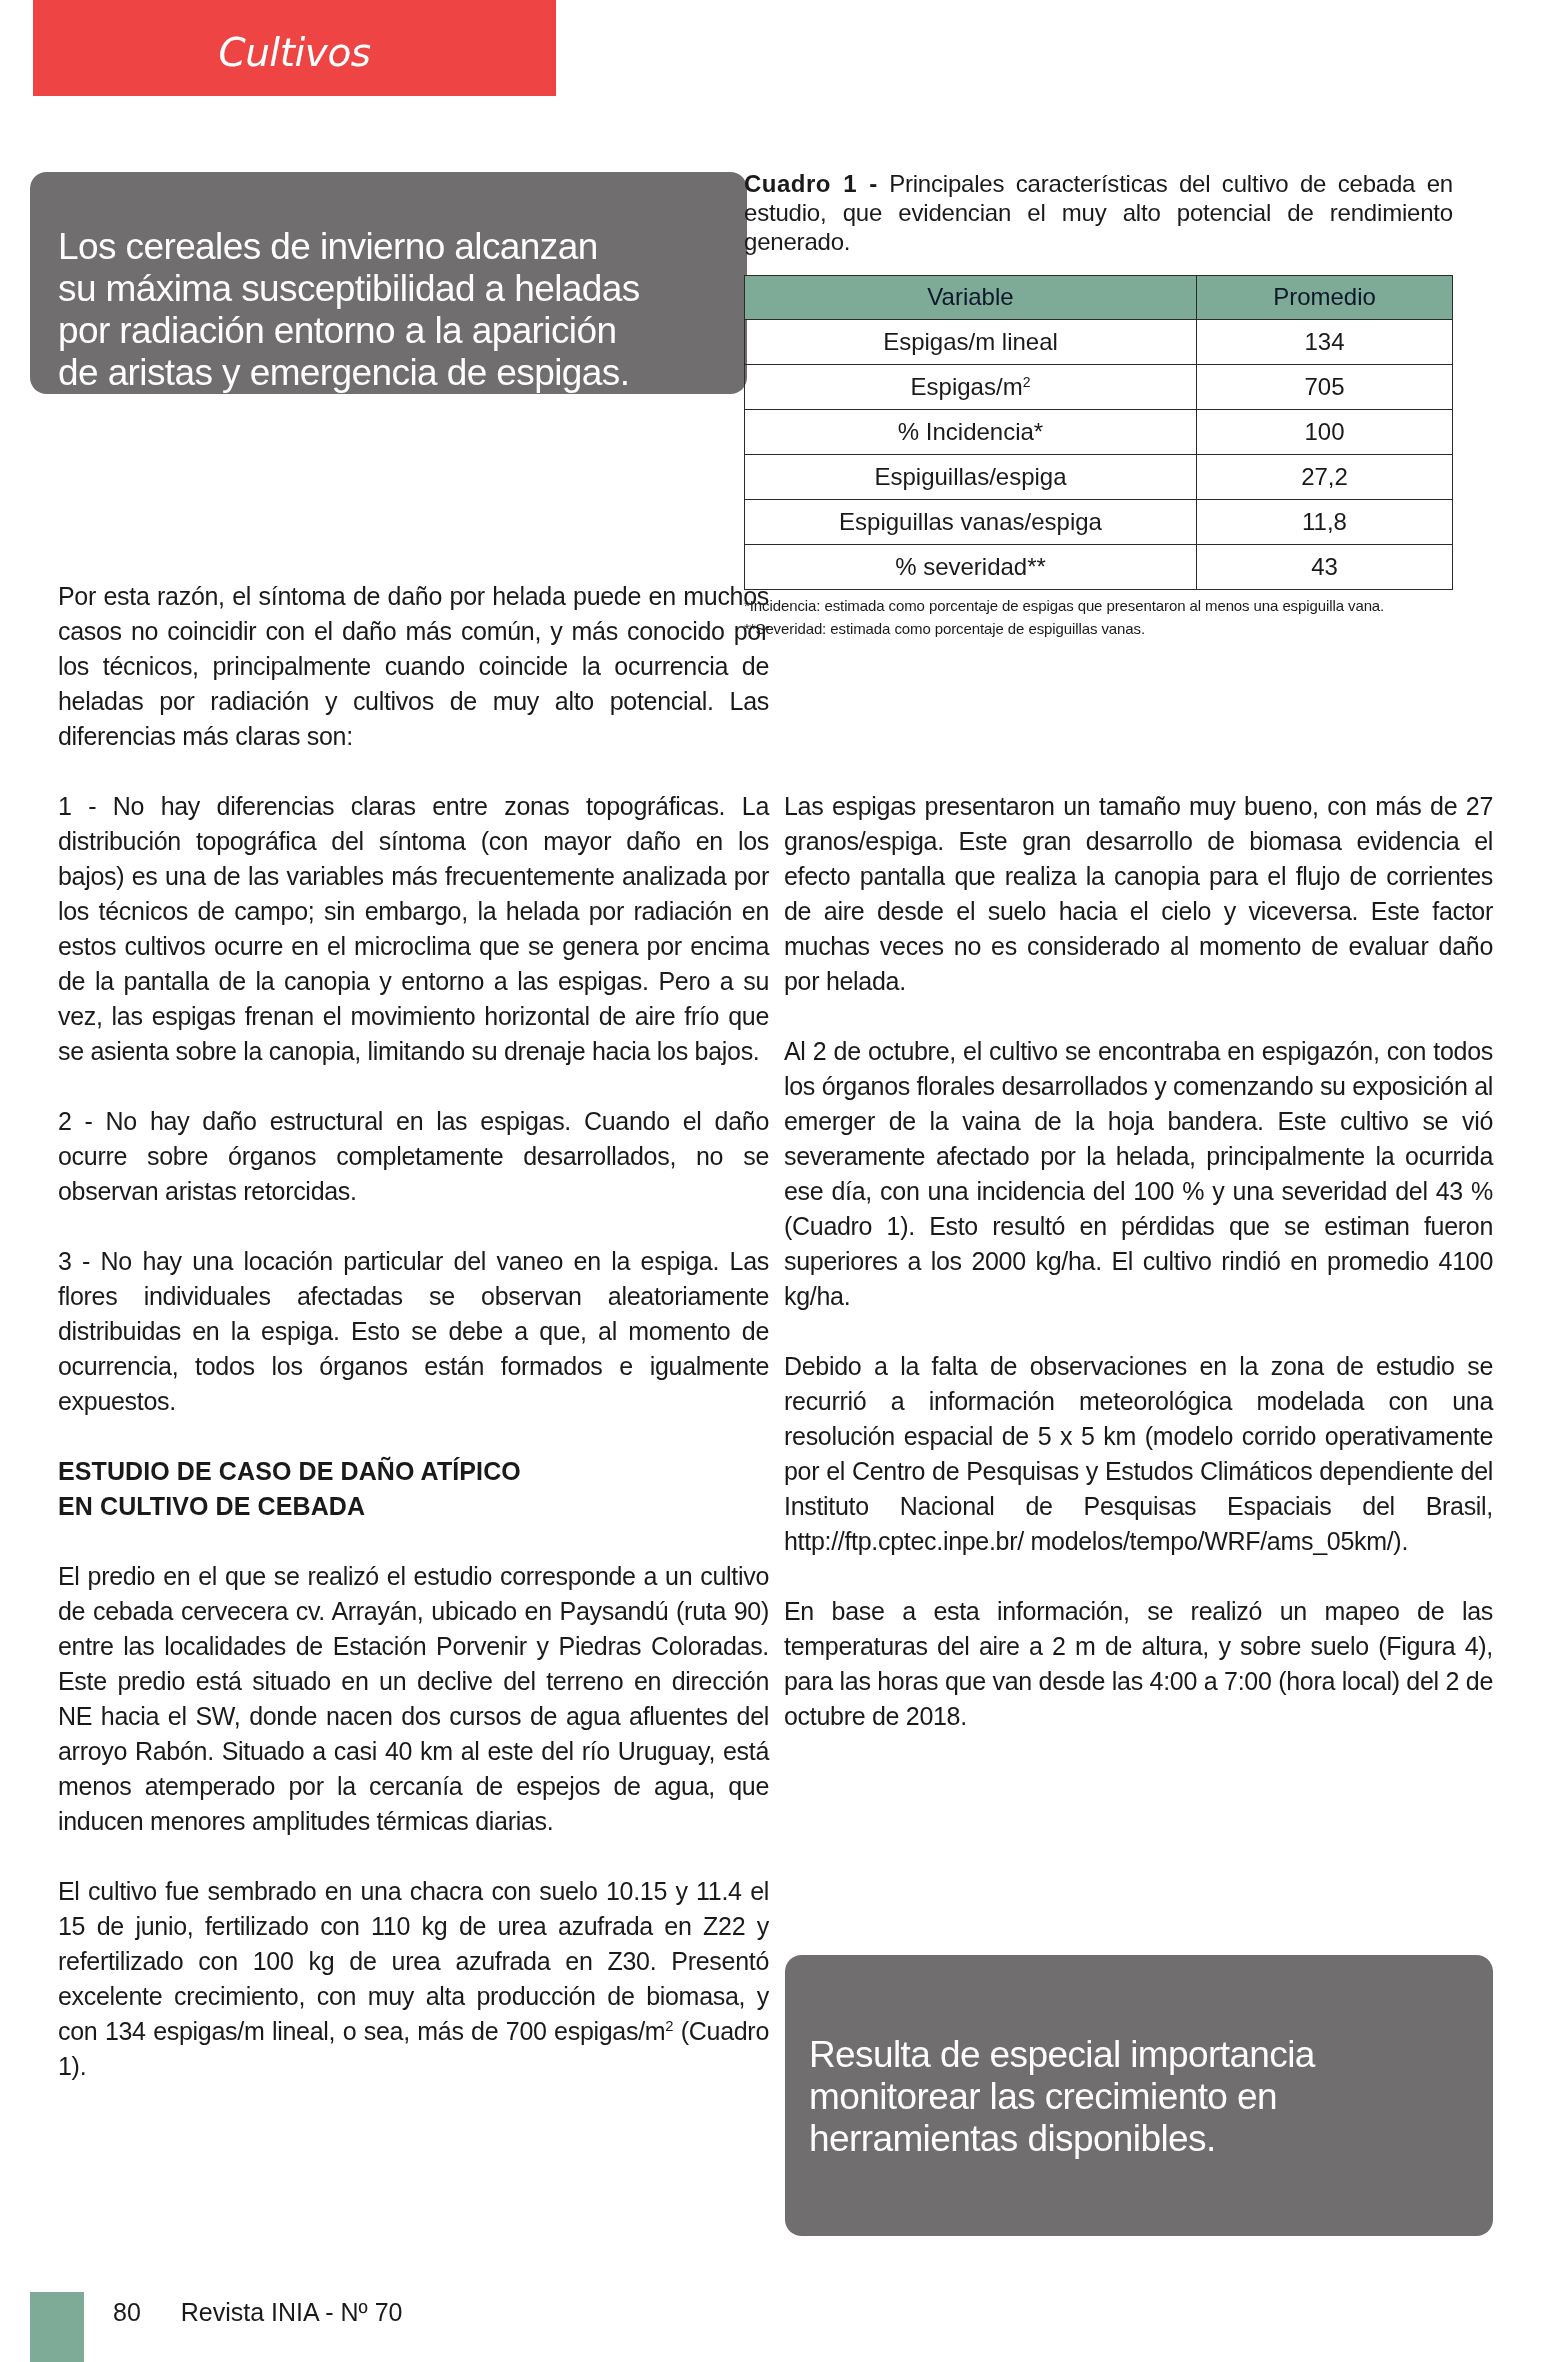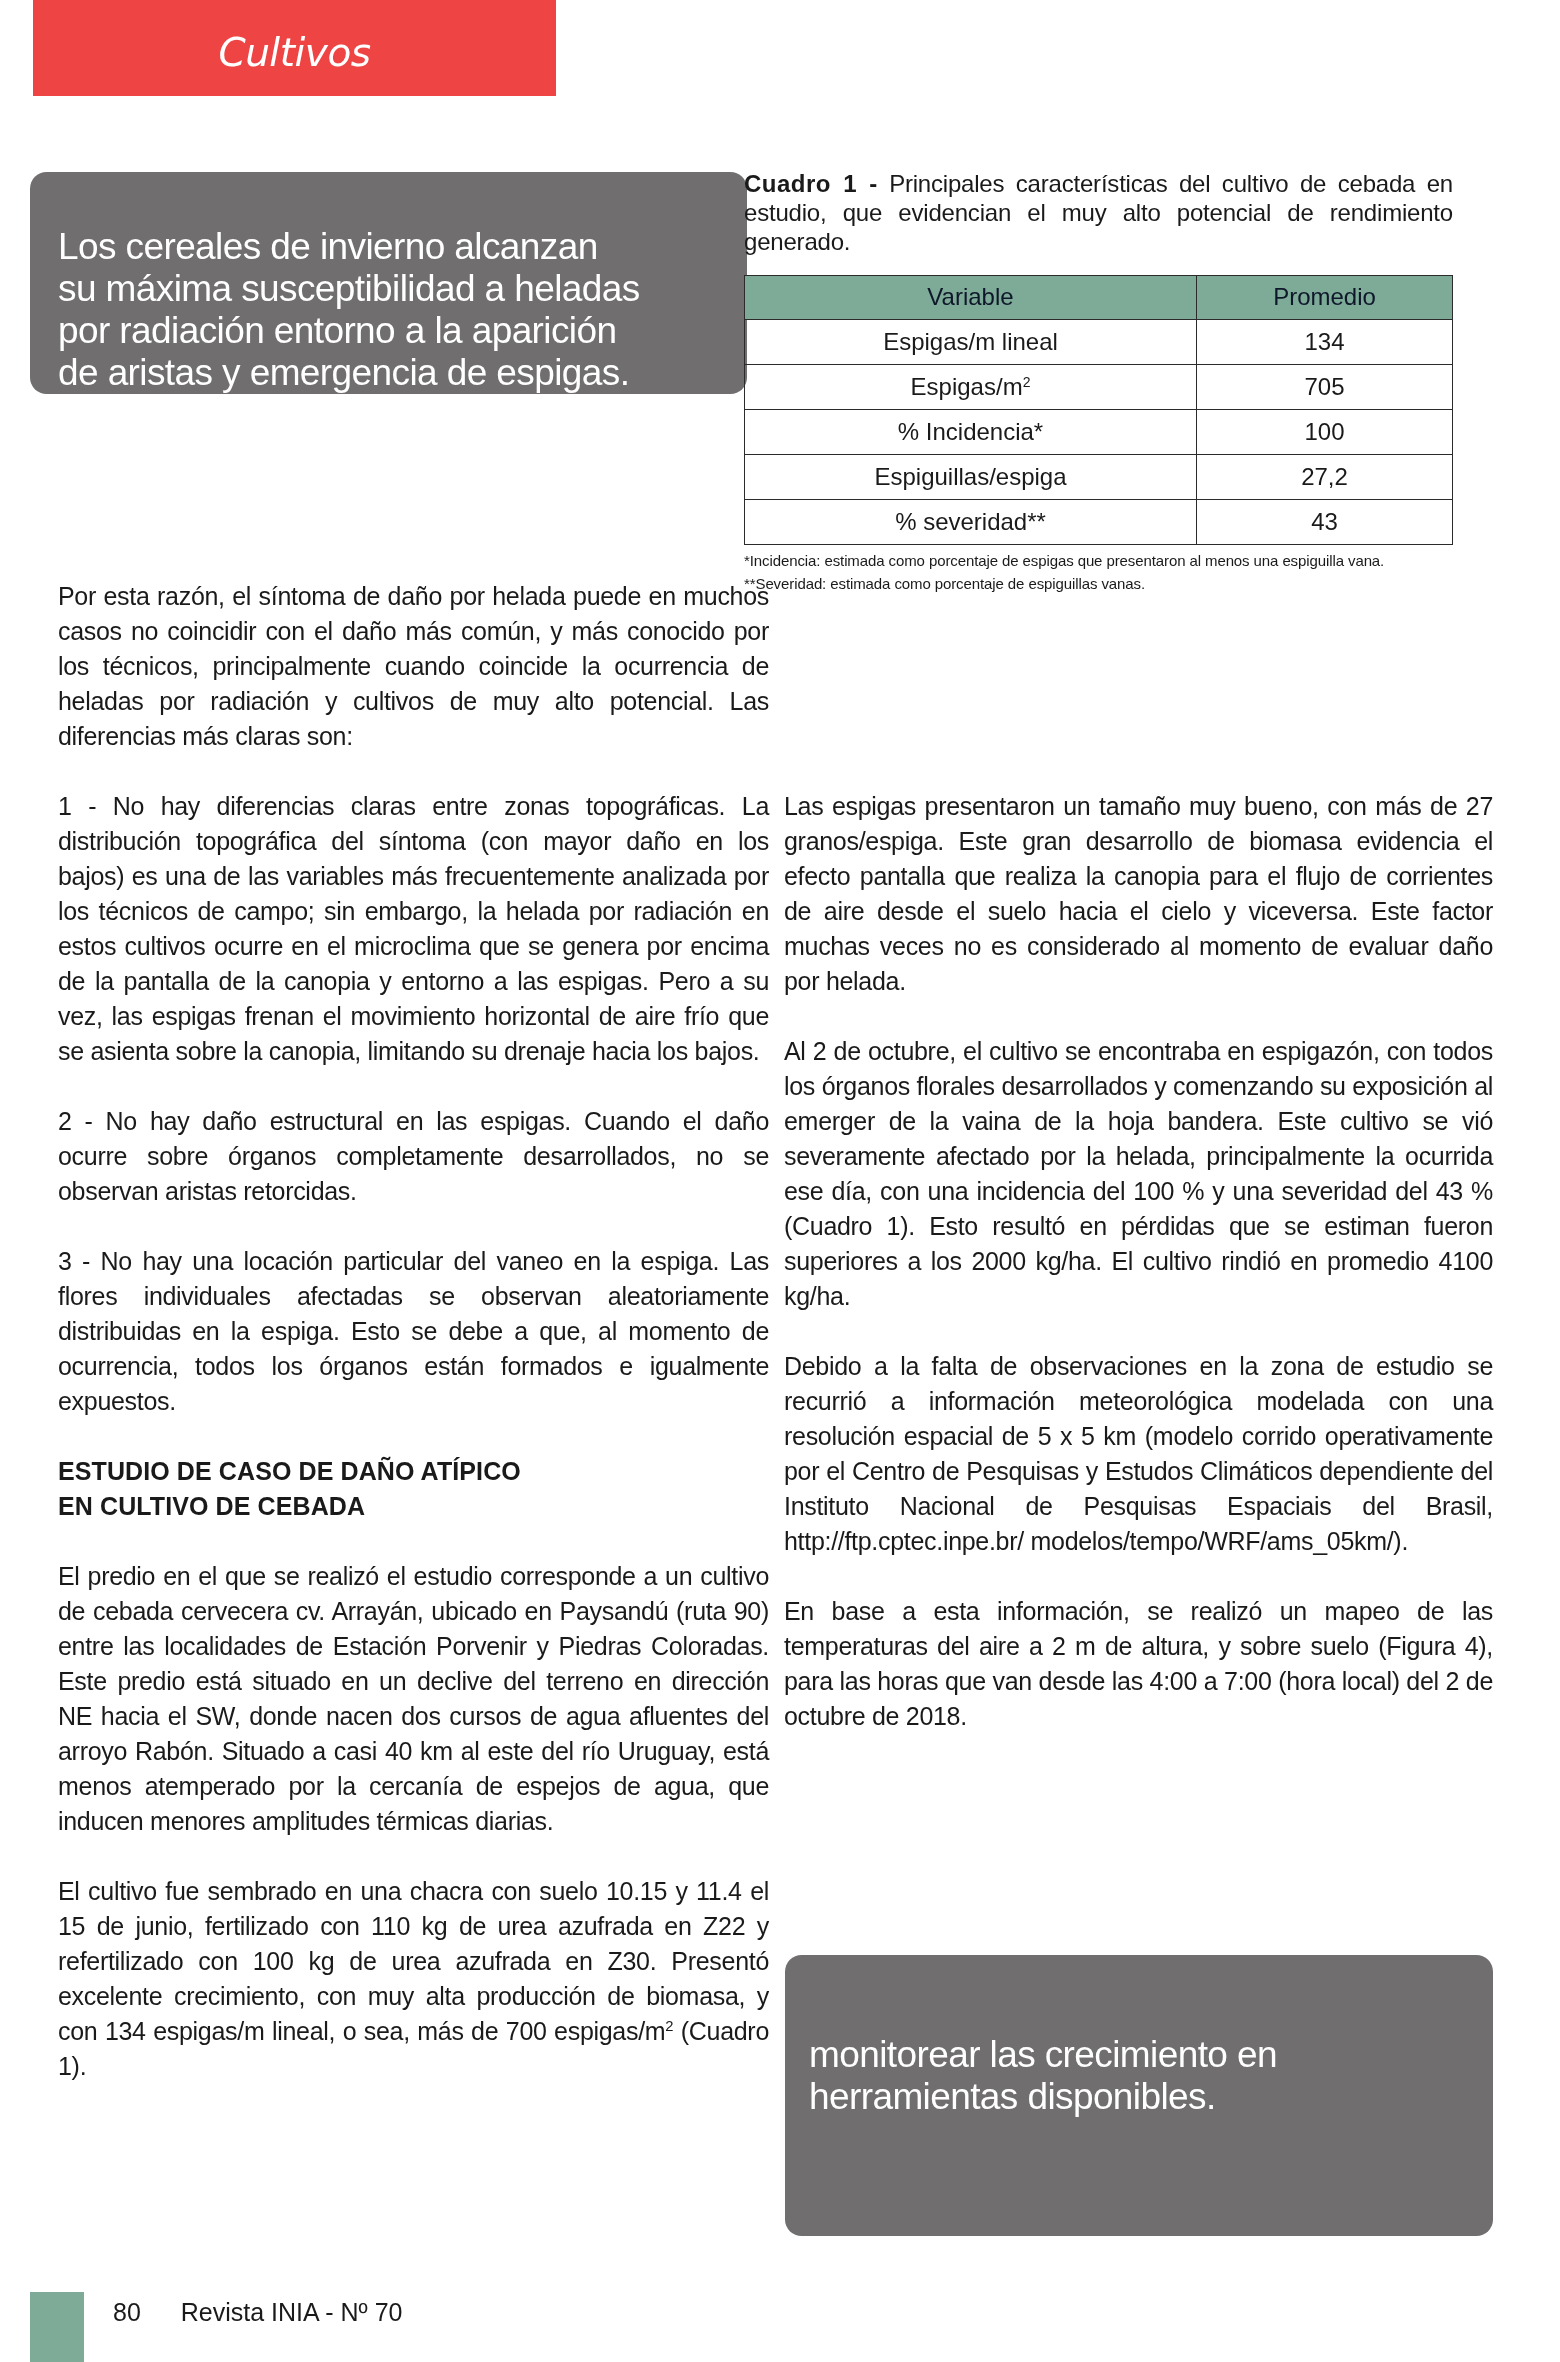--- a/index.html
+++ b/index.html
@@ -87,20 +87,24 @@
       </tr>
       <tr>
         <td>% Incidencia*</td>
         <td>100</td>
       </tr>
       <tr>
         <td>Espiguillas/espiga</td>
         <td>27,2</td>
       </tr>
       <tr>
+        <td>Espiguillas vanas/espiga</td>
+        <td>11,8</td>
+      </tr>
+      <tr>
         <td>% severidad**</td>
         <td>43</td>
       </tr>
     </tbody>
   </table>
   <div class="table-notes">
     <div>*Incidencia: estimada como porcentaje de espigas que presentaron al menos una espiguilla vana.</div>
     <div>**Severidad: estimada como porcentaje de espiguillas vanas.</div>
   </div>
 </div>
@@ -119,20 +123,21 @@
 </div>
 
 <div class="col col-right">
   <p>Las espigas presentaron un tamaño muy bueno, con más de 27 granos/espiga. Este gran desarrollo de biomasa evidencia el efecto pantalla que realiza la canopia para el flujo de corrientes de aire desde el suelo hacia el cielo y viceversa. Este factor muchas veces no es considerado al momento de evaluar daño por helada.</p>
   <p>Al 2 de octubre, el cultivo se encontraba en espigazón, con todos los órganos florales desarrollados y comenzando su exposición al emerger de la vaina de la hoja bandera. Este cultivo se vió severamente afectado por la helada, principalmente la ocurrida ese día, con una incidencia del 100 % y una severidad del 43 % (Cuadro 1). Esto resultó en pérdidas que se estiman fueron superiores a los 2000 kg/ha. El cultivo rindió en promedio 4100 kg/ha.</p>
   <p>Debido a la falta de observaciones en la zona de estudio se recurrió a información meteorológica modelada con una resolución espacial de 5 x 5 km (modelo corrido operativamente por el Centro de Pesquisas y Estudos Climáticos dependiente del Instituto Nacional de Pesquisas Espaciais del Brasil, http://ftp.cptec.inpe.br/ modelos/tempo/WRF/ams_05km/).</p>
   <p>En base a esta información, se realizó un mapeo de las temperaturas del aire a 2 m de altura, y sobre suelo (Figura 4), para las horas que van desde las 4:00 a 7:00 (hora local) del 2 de octubre de 2018.</p>
 </div>
 
 <div class="callout callout-2">
+  <div>Resulta de especial importancia</div>
   <div>monitorear las crecimiento en</div>
   <div>herramientas disponibles.</div>
 </div>
 
 <div class="footer-box"></div>
 <div class="footer-text">
   <span class="pg">80</span>
   <span>Revista INIA - Nº 70</span>
 </div>
 

